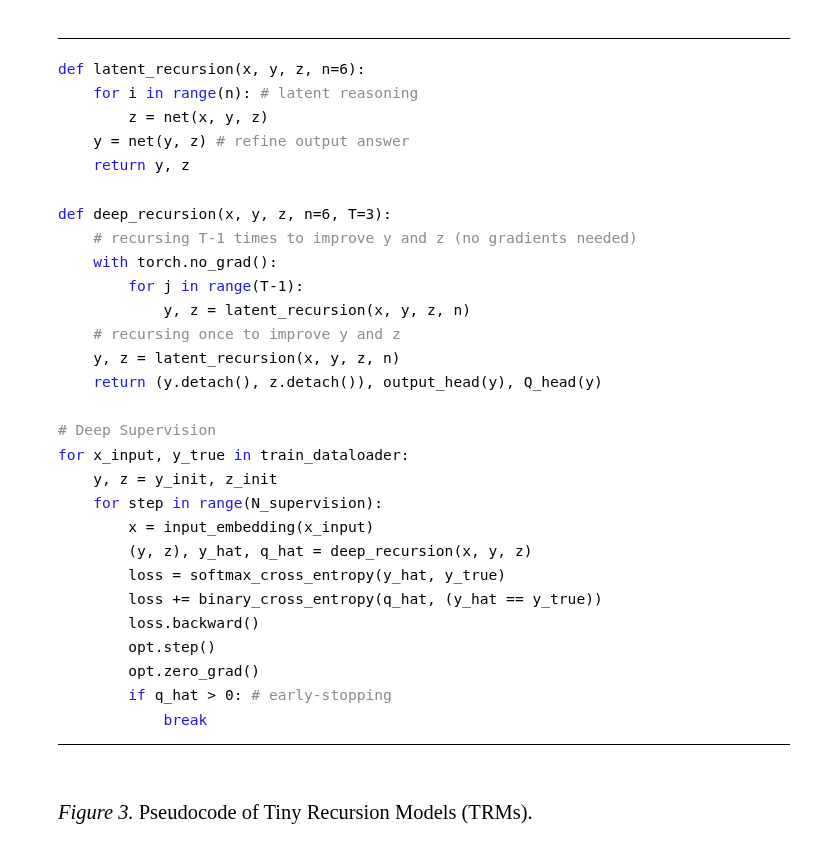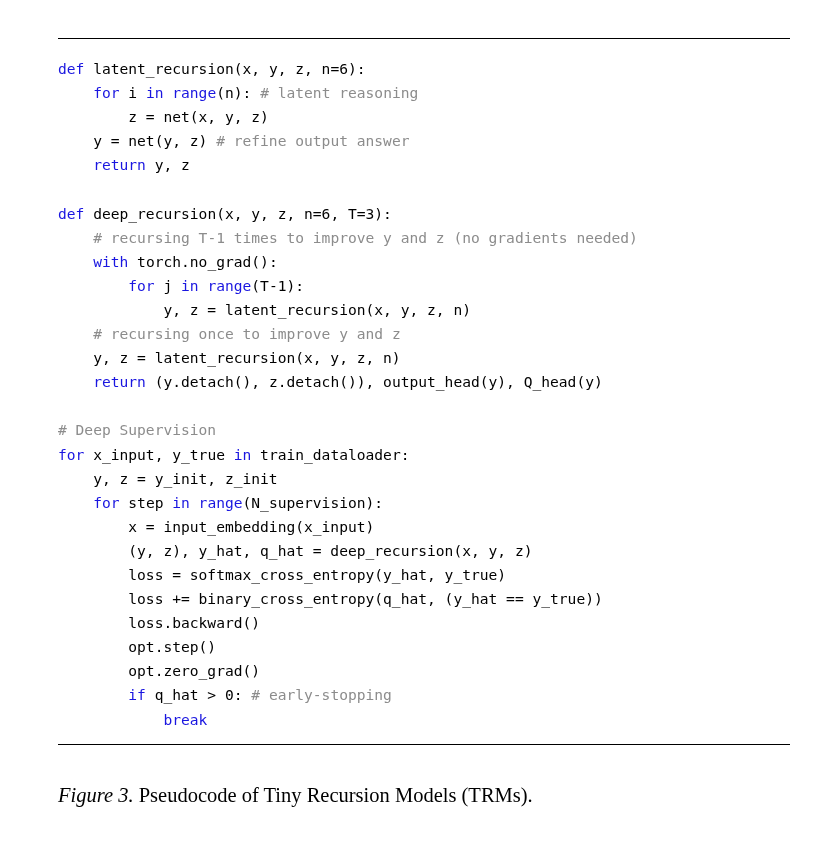--- a/index.html
+++ b/index.html
@@ -44,21 +44,21 @@
     white-space: pre;
     letter-spacing: 0px;
     color: #000000;
   }
   pre.code .kw { color: #1a16e0; }
   pre.code .cm { color: #8c8c8c; }
   pre.code .pl { color: #000000; }
   .caption {
     position: absolute;
     left: 58px;
-    top: 782px;
+    top: 799px;
     width: 732px;
     font-family: "Liberation Serif", serif;
     font-size: 20.5px;
     line-height: 26px;
     color: #000000;
   }
   .caption .fignum {
     font-style: italic;
   }
 </style>

